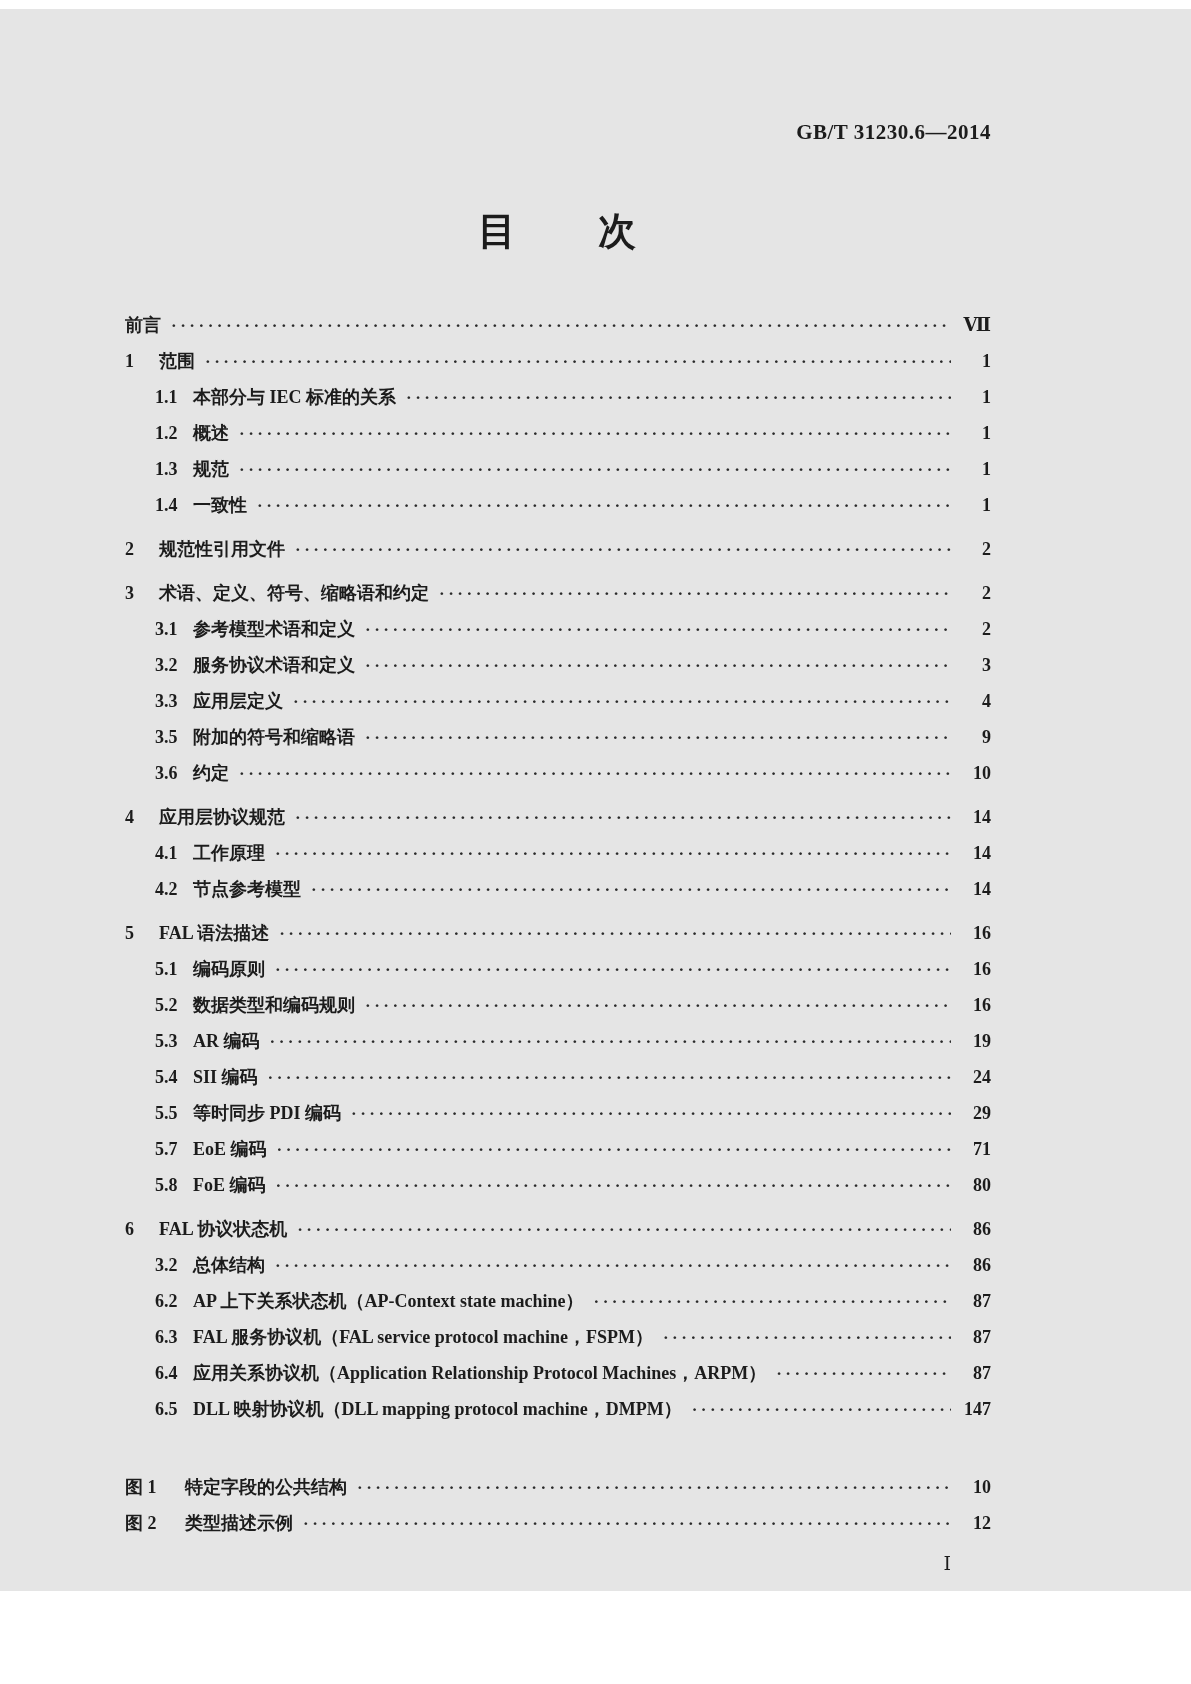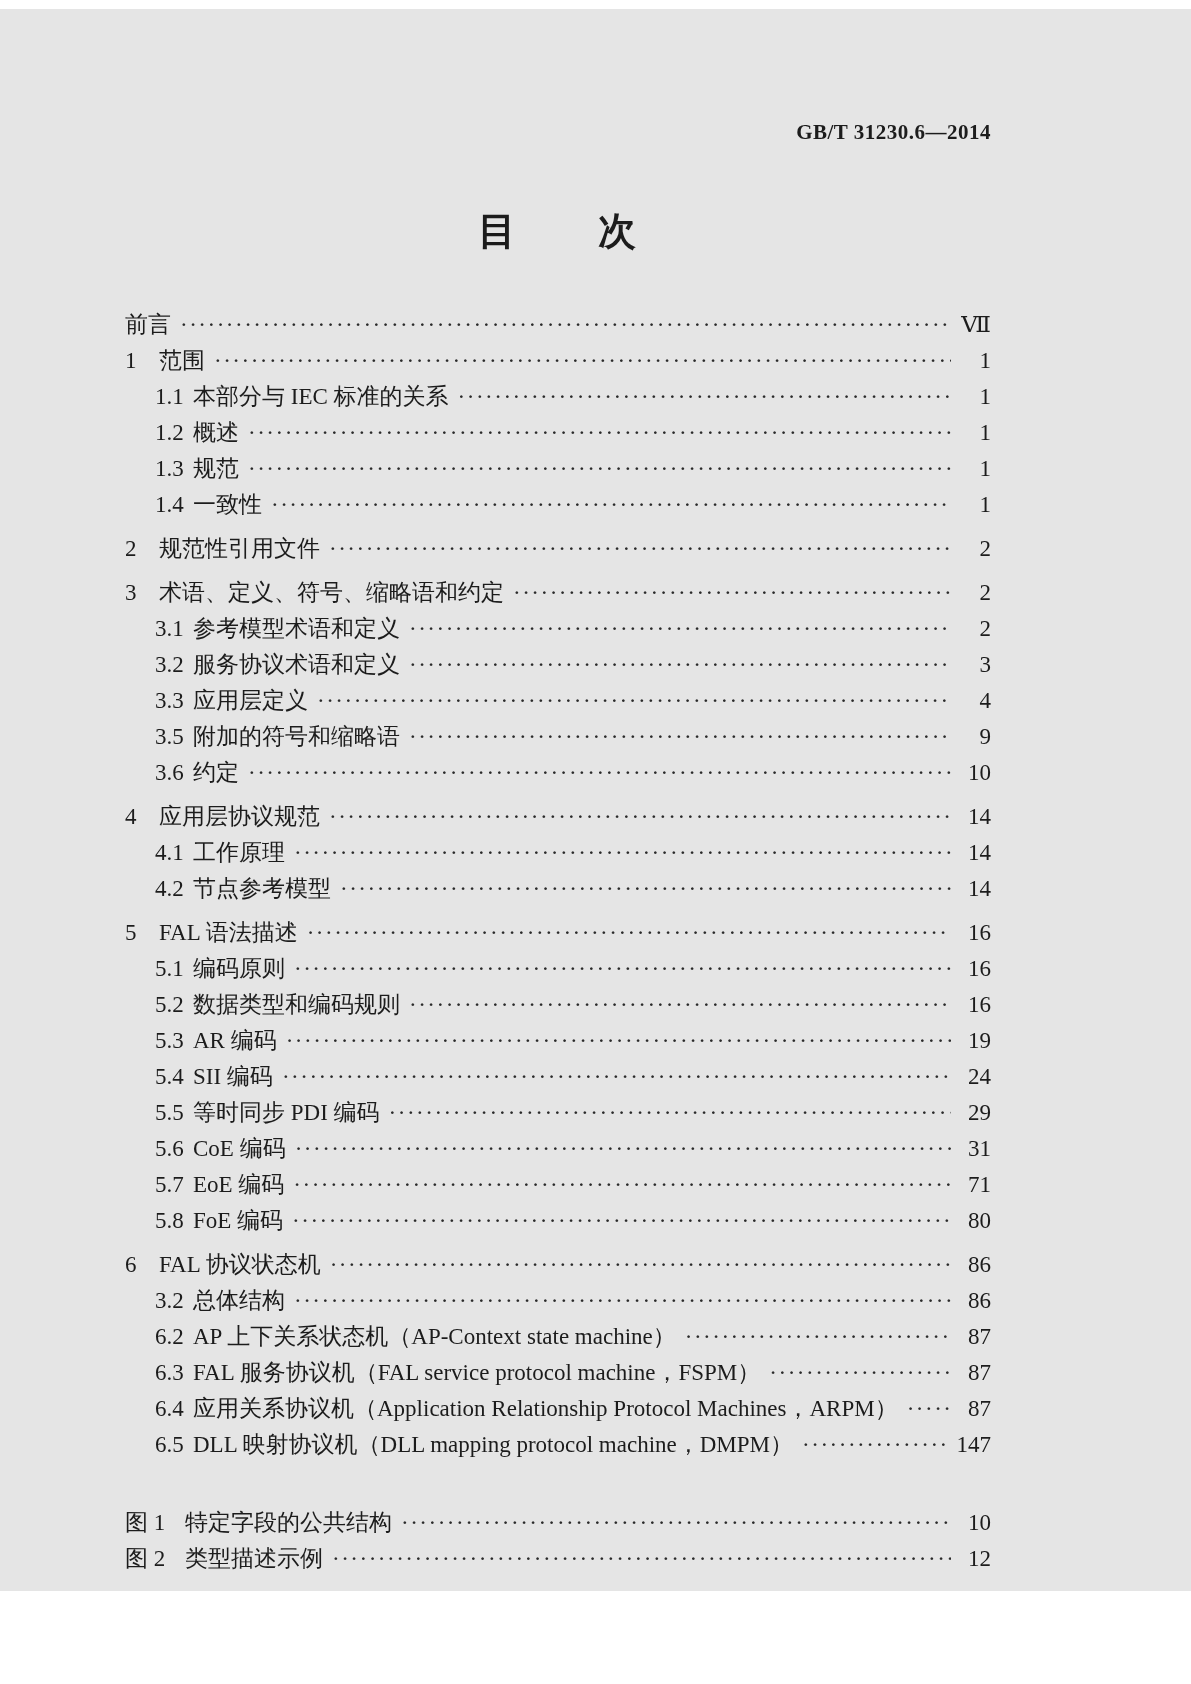--- a/index.html
+++ b/index.html
@@ -29,25 +29,26 @@
     text-align: center;
     font-size: 38px;
     font-weight: bold;
     margin-top: 58px;
     line-height: 56px;
     letter-spacing: 2px;
   }
   .toc { margin-top: 48px; }
   .toc-row {
     display: flex;
-    align-items: flex-end;
+    align-items: center;
     height: 36px;
     line-height: 36px;
-    font-size: 23px;
+    font-size: 18px;
     white-space: nowrap;
+    font-weight: bold;
   }
   .toc-row.gap-above { margin-top: 8px; }
   .toc-row.level-1 { padding-left: 30px; }
   .toc-num { flex: none; width: 34px; }
   .toc-row.level-1 .toc-num { width: 38px; }
   .toc-label { flex: none; }
   .toc-leader {
     flex: 1 1 auto;
     min-width: 12px;
     overflow: hidden;
@@ -213,26 +214,20 @@
     <span class="toc-leader"></span>
     <span class="toc-page">24</span>
   </div>
       <div class="toc-row level-1">
     <span class="toc-num">5.5</span>
     <span class="toc-label">等时同步 PDI 编码</span>
     <span class="toc-leader"></span>
     <span class="toc-page">29</span>
   </div>
       <div class="toc-row level-1">
-    <span class="toc-num">5.6</span>
-    <span class="toc-label">CoE 编码</span>
-    <span class="toc-leader"></span>
-    <span class="toc-page">31</span>
-  </div>
-      <div class="toc-row level-1">
     <span class="toc-num">5.7</span>
     <span class="toc-label">EoE 编码</span>
     <span class="toc-leader"></span>
     <span class="toc-page">71</span>
   </div>
       <div class="toc-row level-1">
     <span class="toc-num">5.8</span>
     <span class="toc-label">FoE 编码</span>
     <span class="toc-leader"></span>
     <span class="toc-page">80</span>

